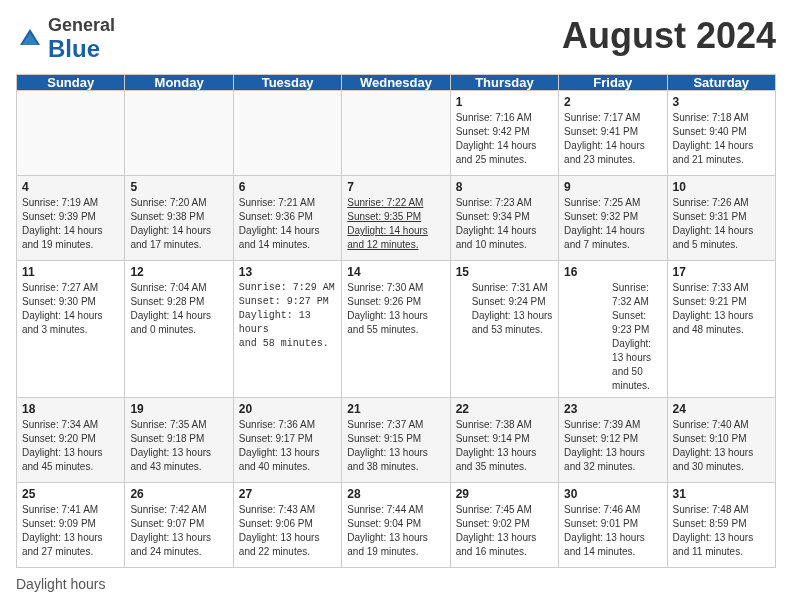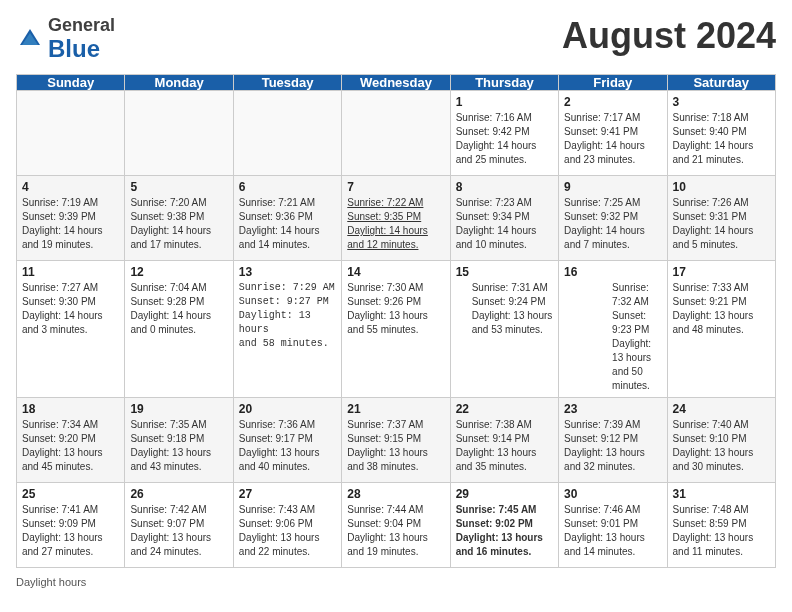--- a/index.html
+++ b/index.html
@@ -91,21 +91,21 @@
       display: block;
       margin-bottom: 2px;
     }
     .day-info {
       font-size: 10px;
       line-height: 1.4;
       color: #333;
     }
     .footer {
       margin-top: 8px;
-      font-size: 11px;
+      font-size: 14px;
       color: #555;
       display: flex;
       align-items: center;
       gap: 6px;
     }
     .footer-label {
       color: #555;
     }
   </style>
 </head>
@@ -344,21 +344,21 @@
         </td>
         <td>
           <span class="day-number">28</span>
           <div class="day-info" style="white-space: pre-line;">Sunrise: 7:44 AM
 Sunset: 9:04 PM
 Daylight: 13 hours
 and 19 minutes.</div>
         </td>
         <td>
           <span class="day-number">29</span>
-          <div class="day-info" style="white-space: pre-line; font-weight: bold;">Sunrise: 7:45 AM
+          <div class="day-info" style="white-space: pre-line;">Sunrise: 7:45 AM
 Sunset: 9:02 PM
 Daylight: 13 hours
 and 16 minutes.</div>
         </td>
         <td>
           <span class="day-number">30</span>
           <div class="day-info" style="white-space: pre-line;">Sunrise: 7:46 AM
 Sunset: 9:01 PM
 Daylight: 13 hours
 and 14 minutes.</div>

